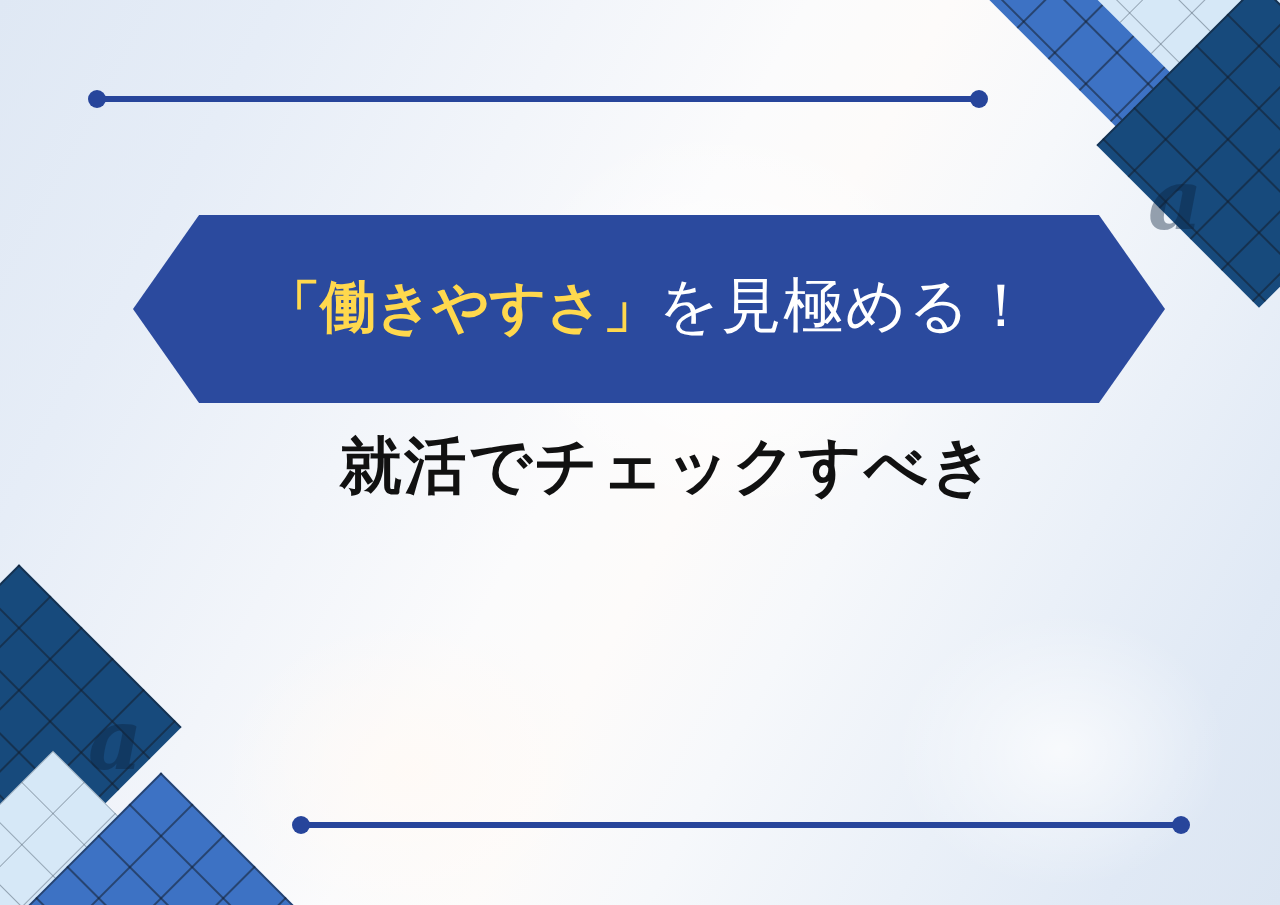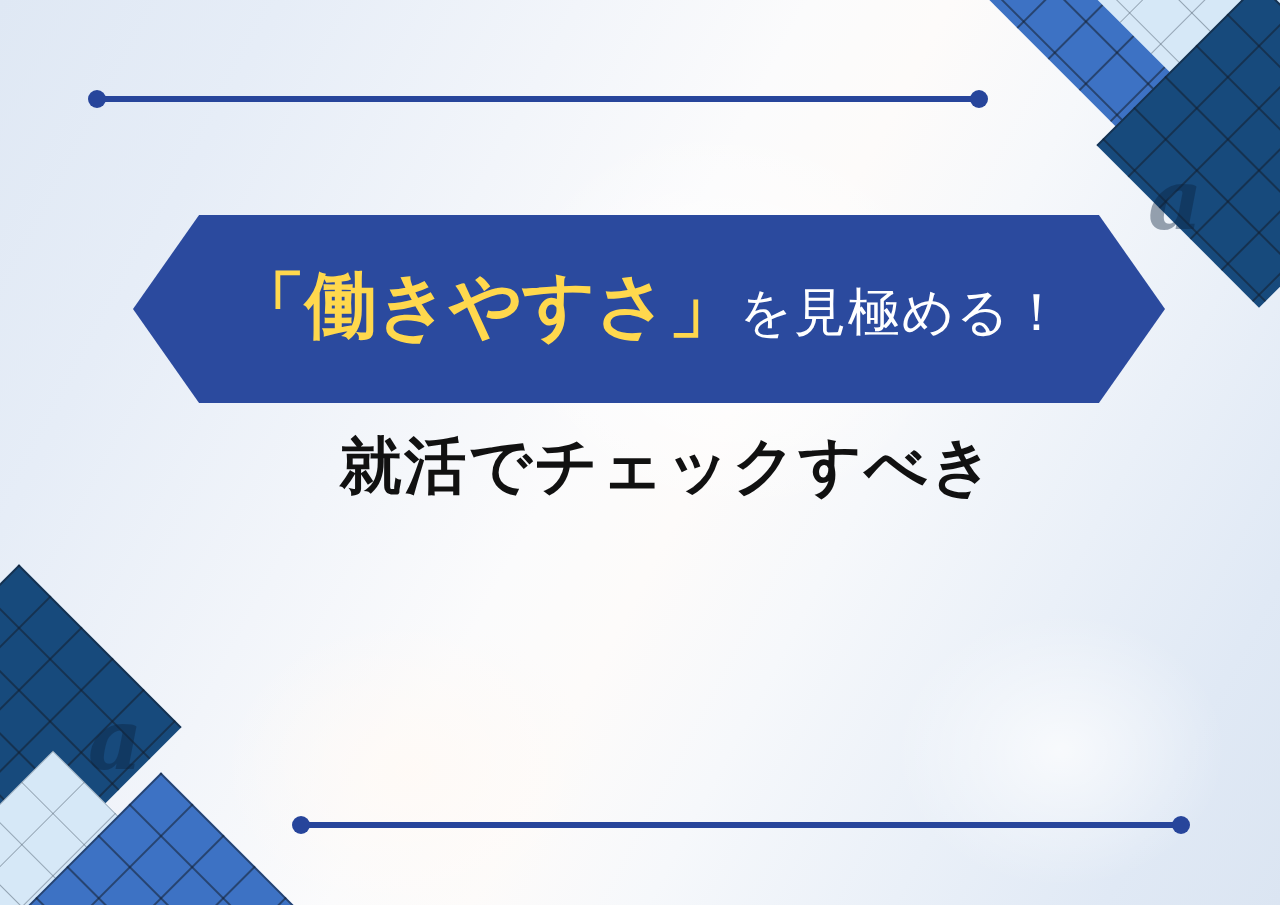--- a/index.html
+++ b/index.html
@@ -141,27 +141,27 @@
     padding: 0 44px 8px 44px;
   }
   #banner-text {
     white-space: nowrap;
     line-height: 1;
     letter-spacing: 0.01em;
   }
   .hl-yellow {
     color: #ffd84d;
     font-weight: 700;
-    font-size: 72px;
+    font-size: 56px;
     letter-spacing: -0.01em;
   }
   .hl-white {
     color: #ffffff;
     font-weight: 400;
-    font-size: 52px;
+    font-size: 60px;
     letter-spacing: 0.03em;
   }
 
   
   #subtitle {
     position: absolute;
     left: 0;
     top: 432px;
     width: 1280px;
     text-align: center;

